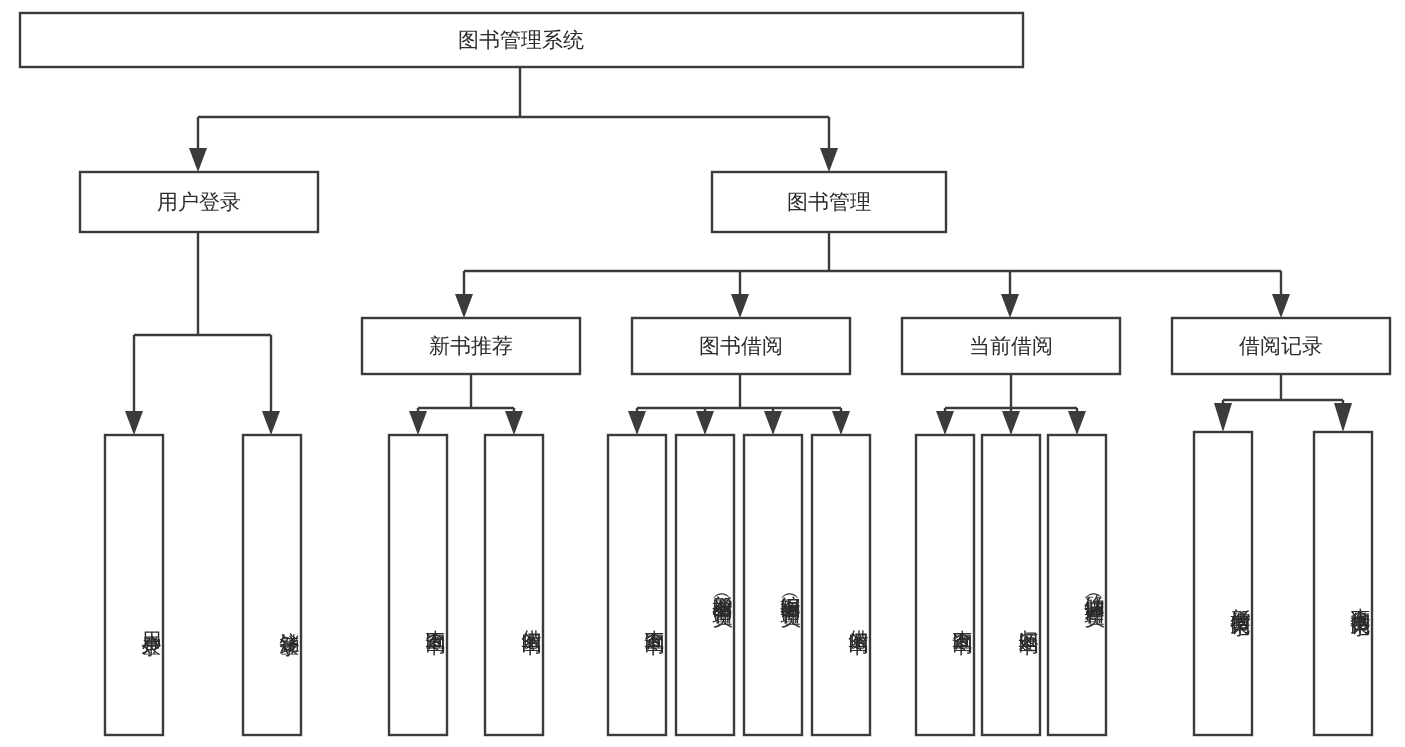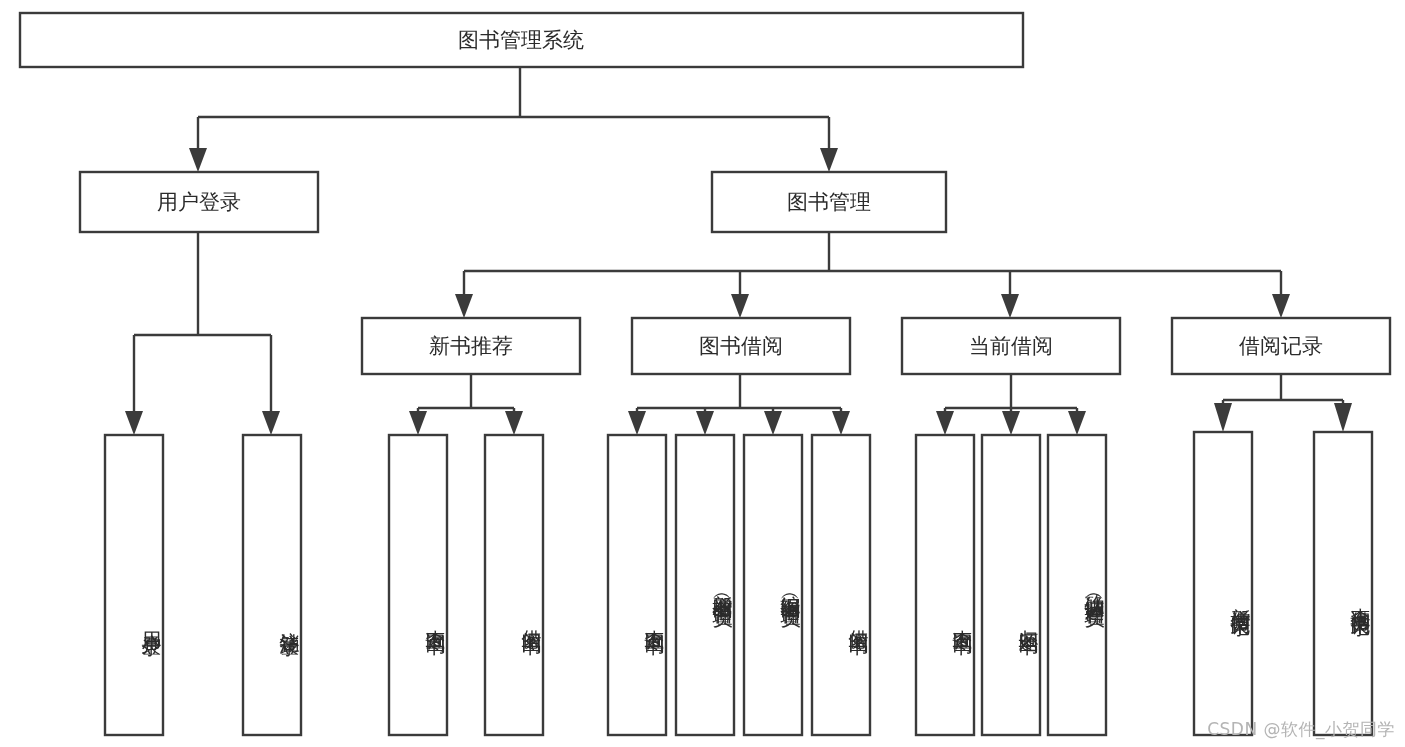--- a/index.html
+++ b/index.html
@@ -211,14 +211,13 @@
   <div class="vlabel" style="left:744px; top:443px; width:58px; height:290px;">编辑图书（管理员）</div>
   <div class="vlabel" style="left:812px; top:505px; width:58px; height:225px;">借阅图书</div>
 
   <div class="vlabel" style="left:916px; top:505px; width:58px; height:225px;">查询图书</div>
   <div class="vlabel" style="left:982px; top:505px; width:58px; height:225px;">归还图书</div>
   <div class="vlabel" style="left:1048px; top:443px; width:58px; height:290px;">确认归还（管理员）</div>
 
   <div class="vlabel" style="left:1194px; top:465px; width:58px; height:265px;">新增借阅记录</div>
   <div class="vlabel" style="left:1314px; top:465px; width:58px; height:265px;">查询借阅记录</div>
 
-  <div class="watermark">CSDN @软件_小贺同学</div>
 </div>
 
 </body></html>

